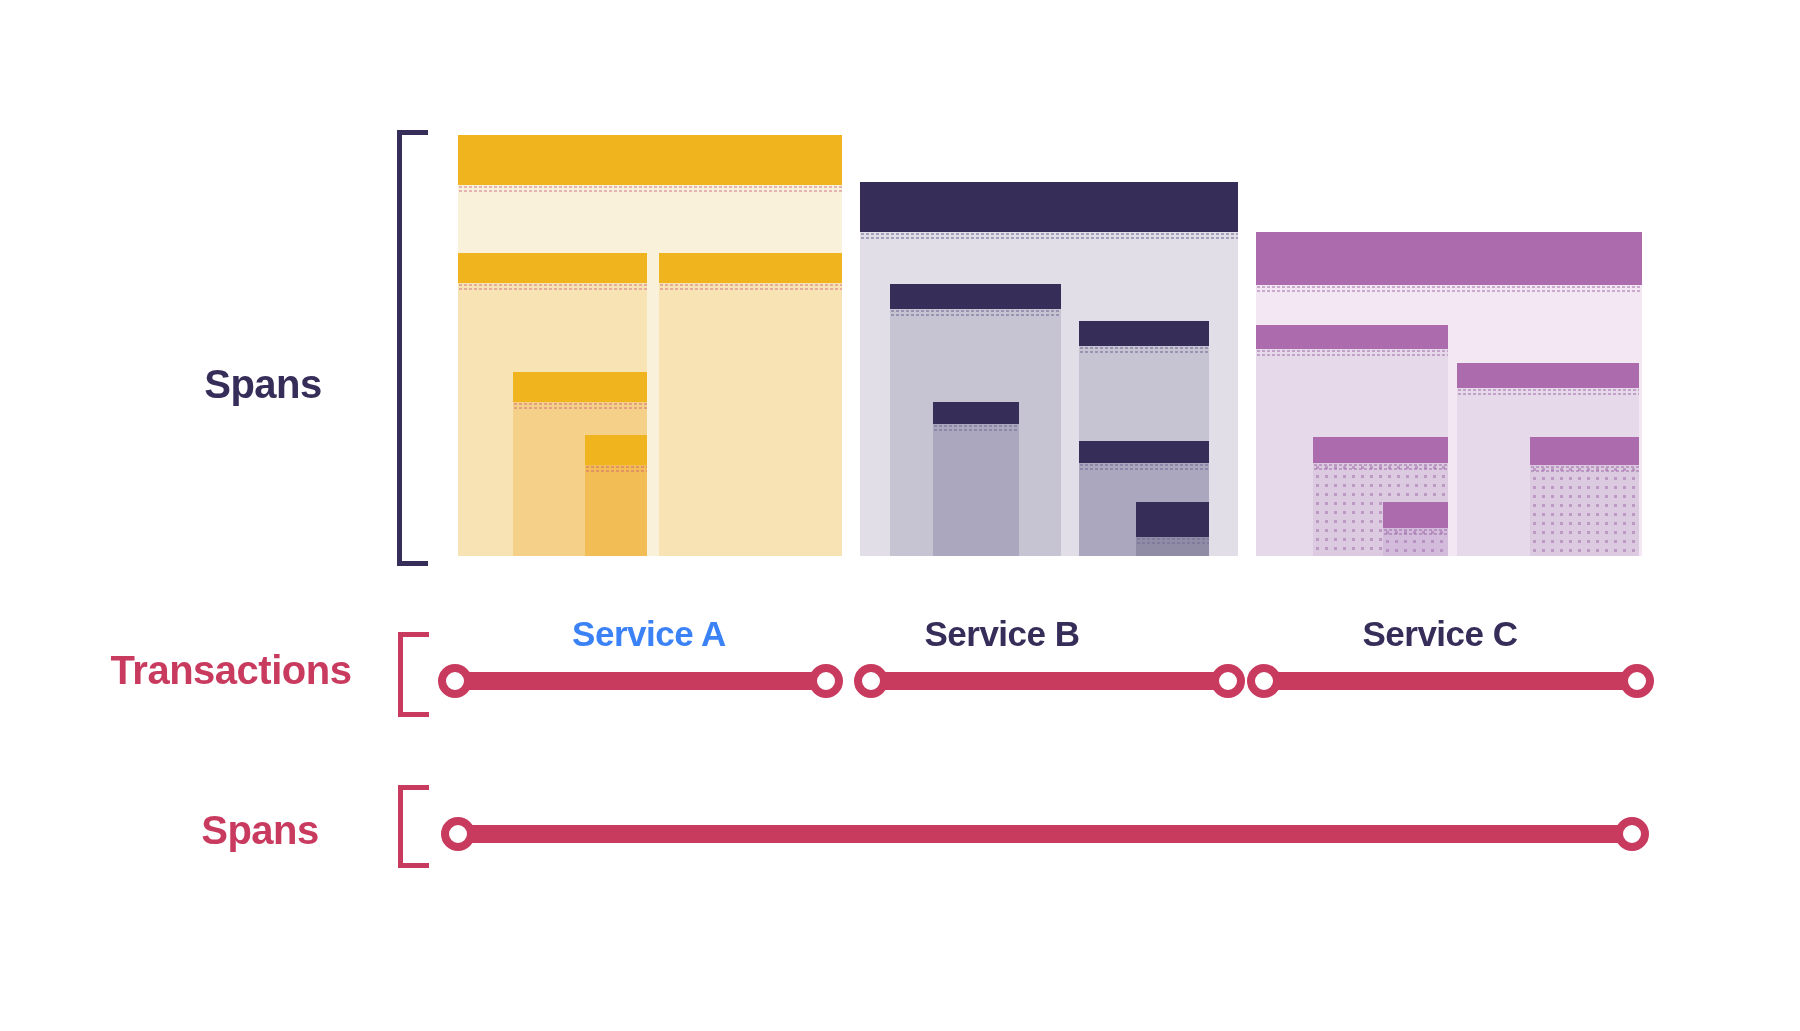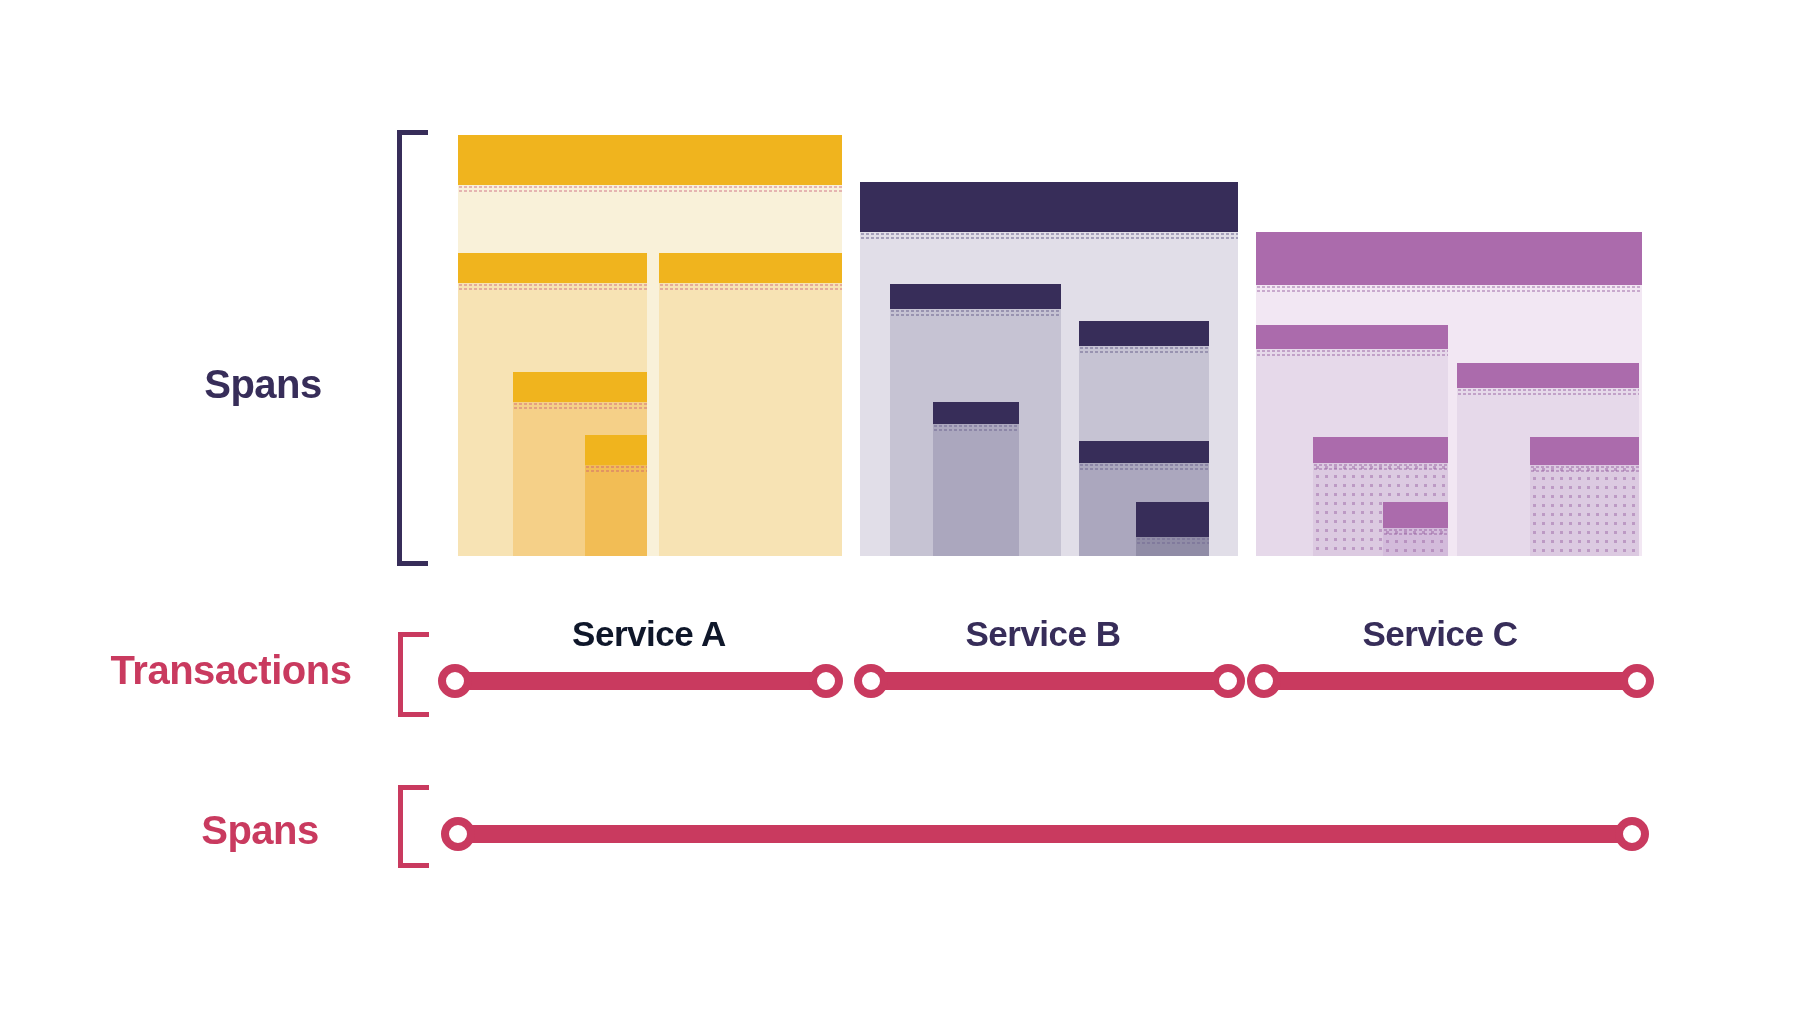--- a/index.html
+++ b/index.html
@@ -7,21 +7,21 @@
     position:relative; width:1800px; height:1031px; background:#ffffff;
     font-family:"Liberation Sans", sans-serif; overflow:hidden;
   }
   .lbl { position:absolute; transform:translate(-50%,-50%); font-weight:700; white-space:nowrap; letter-spacing:-0.5px; }
   .side-lbl { font-size:40px; }
   .svc-lbl  { font-size:35px; }
   #spans-label        { left:263px; top:384px; }
   #transactions-label { left:231px; top:670px; }
   #trace-label        { left:260px; top:830px; }
   #service-a-label    { left:649px;  top:634px; }
-  #service-b-label    { left:1043px; top:634px; }
+  #service-b-label    { left:1002px; top:634px; }
   #service-c-label    { left:1440px; top:634px; }
 
   .bracket { position:absolute; border-left:5px solid currentColor; }
   .bracket::before, .bracket::after {
     content:""; position:absolute; left:0; width:26px; height:5px; background:currentColor;
   }
   .bracket::before { top:0; }
   .bracket::after  { bottom:0; }
   #spans-bracket        { left:397px; top:130px; height:436px; }
   #transactions-bracket { left:398px; top:632px; height:85px; }
@@ -87,21 +87,21 @@
       <div class="span-container dotted" style="left: 1530px; top: 465px; width: 109px; height: 91px; background-color: rgb(220, 202, 225); --dot: rgba(150,95,160,0.45);"></div>
       <div class="span-container dotted" style="left: 1383px; top: 528px; width: 65px; height: 28px; background-color: rgb(211, 187, 219); --dot: rgba(150,95,160,0.45);"></div>
       <div class="span-bar" style="left: 1256px; top: 232px; width: 386px; height: 53px; background-color: rgb(171, 107, 172); --sh: rgba(150,95,160,0.45);"></div>
       <div class="span-bar" style="left: 1256px; top: 325px; width: 192px; height: 24px; background-color: rgb(171, 107, 172); --sh: rgba(150,95,160,0.45);"></div>
       <div class="span-bar" style="left: 1457px; top: 363px; width: 182px; height: 25px; background-color: rgb(171, 107, 172); --sh: rgba(150,95,160,0.45);"></div>
       <div class="span-bar" style="left: 1313px; top: 437px; width: 135px; height: 26px; background-color: rgb(171, 107, 172); --sh: rgba(150,95,160,0.45);"></div>
       <div class="span-bar" style="left: 1530px; top: 437px; width: 109px; height: 28px; background-color: rgb(171, 107, 172); --sh: rgba(150,95,160,0.45);"></div>
       <div class="span-bar" style="left: 1383px; top: 502px; width: 65px; height: 26px; background-color: rgb(171, 107, 172); --sh: rgba(150,95,160,0.45);"></div>
     </div>
 
-  <div id="service-a-label" class="lbl svc-lbl" style="color: #0f172a;">Service A</div>
+  <div id="service-a-label" class="lbl svc-lbl" style="color: #3b82f6;">Service A</div>
   <div id="service-b-label" class="lbl svc-lbl" style="color: rgb(55, 45, 89);">Service B</div>
   <div id="service-c-label" class="lbl svc-lbl" style="color: rgb(55, 45, 89);">Service C</div>
 
   <div id="timelines">
       <div class="tl-line" style="left: 455px; top: 672px; width: 371px; background: rgb(201, 58, 95);"></div>
       <div class="tl-endpoint" style="left: 438px; top: 664px; border-color: rgb(201, 58, 95);"></div>
       <div class="tl-endpoint" style="left: 809px; top: 664px; border-color: rgb(201, 58, 95);"></div>
       <div class="tl-line" style="left: 871px; top: 672px; width: 357px; background: rgb(201, 58, 95);"></div>
       <div class="tl-endpoint" style="left: 854px; top: 664px; border-color: rgb(201, 58, 95);"></div>
       <div class="tl-endpoint" style="left: 1211px; top: 664px; border-color: rgb(201, 58, 95);"></div>

